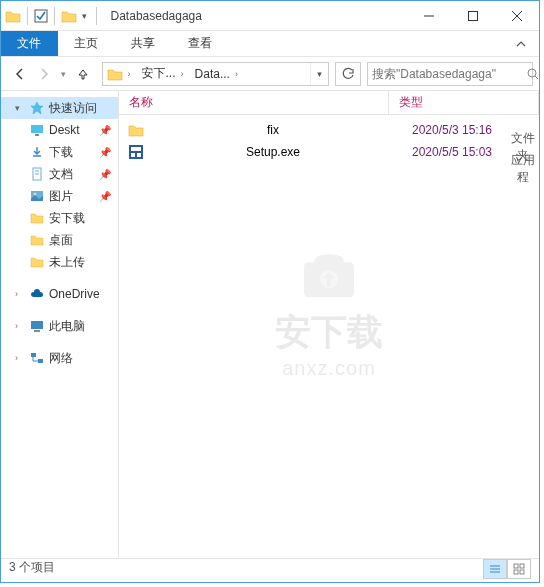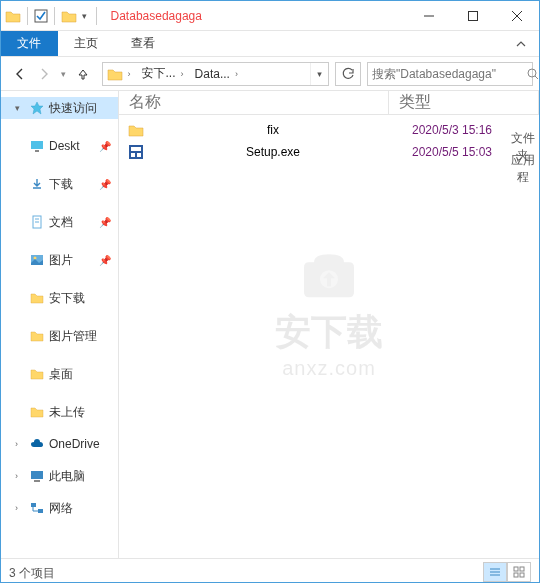--- a/index.html
+++ b/index.html
@@ -2,21 +2,21 @@
 <html><head>
 <meta charset="utf-8">
 <style>
 * { margin: 0; padding: 0; box-sizing: border-box; font-family: "Microsoft YaHei", "Segoe UI", sans-serif; }
 body { background: #fff; width: 544px; height: 587px; overflow: hidden; position: relative; }
 .window { width: 540px; height: 583px; border: 1px solid #4a9edb; background: #fff; display: flex; flex-direction: column; }
 
 .titlebar { height: 30px; display: flex; align-items: center; background: #fff; border-bottom: 1px solid #e5e5e5; }
 .titlebar-icons { display: flex; align-items: center; padding: 0 4px; gap: 2px; }
 .titlebar-sep { width: 1px; height: 18px; background: #ccc; margin: 0 4px; }
-.titlebar-title { font-size: 12px; color: #ef4444; margin-left: 6px; flex: 1; }
+.titlebar-title { font-size: 12px; color: #404040; margin-left: 6px; flex: 1; }
 .win-controls { display: flex; }
 .win-btn { width: 44px; height: 29px; display: flex; align-items: center; justify-content: center; cursor: pointer; }
 
 .tabs { height: 26px; display: flex; align-items: stretch; background: #fff; border-bottom: 1px solid #e5e5e5; }
 .tab { padding: 11px 16px; display: flex; align-items: center; font-size: 12px; color: #333; cursor: pointer; border-right: 1px solid transparent; }
 .tab.active { background: #1979ca; color: #fff; }
 .tab-help { margin-left: auto; width: 36px; display: flex; align-items: center; justify-content: center; }
 
 .addr-row { height: 34px; display: flex; align-items: center; padding: 4px 6px; gap: 6px; border-bottom: 1px solid #e5e5e5; }
 .nav-arrows { display: flex; align-items: center; gap: 10px; padding: 0 6px; color: #888; }
@@ -26,41 +26,41 @@
 .addr-seg { display: flex; align-items: center; padding: 0 4px; font-size: 12px; color: #333; cursor: pointer; height: 100%; gap: 2px; }
 .addr-chev { color: #666; font-size: 9px; padding: 0 3px; }
 .addr-dd { margin-left: auto; width: 18px; display: flex; align-items: center; justify-content: center; border-left: 1px solid #eee; height: 100%; cursor: pointer; }
 .refresh-btn { width: 26px; height: 24px; border: 1px solid #ccc; display: flex; align-items: center; justify-content: center; cursor: pointer; }
 .search-box { width: 166px; height: 24px; border: 1px solid #ccc; display: flex; align-items: center; padding: 0 4px; }
 .search-input { border: none; outline: none; font-size: 12px; flex: 1; color: #888; background: transparent; }
 
 .body-row { flex: 1; display: flex; overflow: hidden; }
 .sidebar { width: 118px; border-right: 1px solid #e5e5e5; overflow-y: auto; padding-top: 6px; }
 .side-item { display: flex; align-items: center; height: 22px; padding-left: 14px; font-size: 12px; color: #333; cursor: pointer; gap: 4px; }
-.side-item.l2 { padding-left: 28px; margin-top: 16px; }
+.side-item.l2 { padding-left: 28px; }
 .side-item.active { background: #cce8ff; }
 .side-item .tree-exp { width: 10px; color: #666; font-size: 9px; }
 .side-item .ic { width: 16px; height: 16px; display: flex; align-items: center; justify-content: center; }
 .side-pin { color: #aaa; font-size: 10px; margin-left: auto; margin-right: 6px; }
 .side-gap { height: 10px; }
 
 .content { flex: 1; display: flex; flex-direction: column; position: relative; }
-.col-head { display: flex; height: 24px; border-bottom: 1px solid #e5e5e5; font-size: 16px; color: #737373; }
+.col-head { display: flex; height: 24px; border-bottom: 1px solid #e5e5e5; font-size: 12px; color: #be185d; }
 .col-h { display: flex; align-items: center; padding-left: 10px; border-right: 1px solid #e5e5e5; cursor: pointer; }
 .col-h.name { width: 270px; }
 .col-h.date { width: 110px; }
 .col-h.type { flex: 1; }
 .file-list { flex: 1; padding-top: 4px; text-align: center; }
 .file-row { display: flex; align-items: center; height: 22px; font-size: 12px; padding-left: 8px; cursor: pointer; }
 .file-ic { width: 18px; height: 18px; display: flex; align-items: center; justify-content: center; margin-right: 4px; }
 .file-name { width: 248px; }
 .file-date { width: 110px; color: #701a75; }
 .file-type { flex: 1; color: #555; margin-top: 34px; }
 
-.statusbar { height: 24px; border-top: 1px solid #e5e5e5; display: flex; align-items: flex-end; padding: 0 8px; font-size: 12px; color: #555; }
+.statusbar { height: 24px; border-top: 1px solid #e5e5e5; display: flex; align-items: flex-start; padding: 0 8px; font-size: 12px; color: #555; }
 .viewbtns { margin-left: auto; display: flex; }
 .viewbtn { width: 24px; height: 20px; border: 1px solid #ccc; display: flex; align-items: center; justify-content: center; cursor: pointer; }
 .viewbtn.active { background: #cce8ff; }
 
 .watermark { position: absolute; top: 50%; left: 50%; transform: translate(-50%, -60%); opacity: 0.12; pointer-events: none; text-align: center; color: #555; }
 .watermark .wm-icon { width: 60px; height: 60px; margin: 0 auto 6px; }
 .watermark .wm-text1 { font-size: 36px; font-weight: bold; }
 .watermark .wm-text2 { font-size: 20px; letter-spacing: 1px; }
 
 svg { display: block; }
@@ -110,20 +110,21 @@
             <line x1="0" y1="0" x2="10" y2="10" stroke="#333"></line>
             <line x1="10" y1="0" x2="0" y2="10" stroke="#333"></line>
           </svg>
         </div>
     </div>
   </div>
 
   <div class="tabs">
     <div class="tab active">文件</div>
     <div class="tab">主页</div>
+    <div class="tab">共享</div>
     <div class="tab">查看</div>
     <div class="tab-help">
         <svg width="12" height="12">
           <path d="M2 8 L6 4 L10 8" fill="none" stroke="#555" stroke-width="1.2"></path>
         </svg>
       </div>
   </div>
 
   <div class="addr-row">
     <div class="nav-arrows">
@@ -233,28 +234,20 @@
           <span>图片</span>
           <span class="side-pin">📌</span>
         </div>
       <div class="side-item l2">
           <span class="ic">
             <svg width="14" height="14">
               <path d="M1 3 L5 3 L7 5 L13 5 L13 12 L1 12 Z" fill="#ffd76a" stroke="#d8a33b" stroke-width="0.4"></path>
             </svg>
           </span>
           <span>安下载</span>
-        </div>
-      <div class="side-item l2">
-          <span class="ic">
-            <svg width="14" height="14">
-              <path d="M1 3 L5 3 L7 5 L13 5 L13 12 L1 12 Z" fill="#ffd76a" stroke="#d8a33b" stroke-width="0.4"></path>
-            </svg>
-          </span>
-          <span>图片管理</span>
         </div>
       <div class="side-item l2">
           <span class="ic">
             <svg width="14" height="14">
               <path d="M1 3 L5 3 L7 5 L13 5 L13 12 L1 12 Z" fill="#ffd76a" stroke="#d8a33b" stroke-width="0.4"></path>
             </svg>
           </span>
           <span>桌面</span>
         </div>
       <div class="side-item l2">

